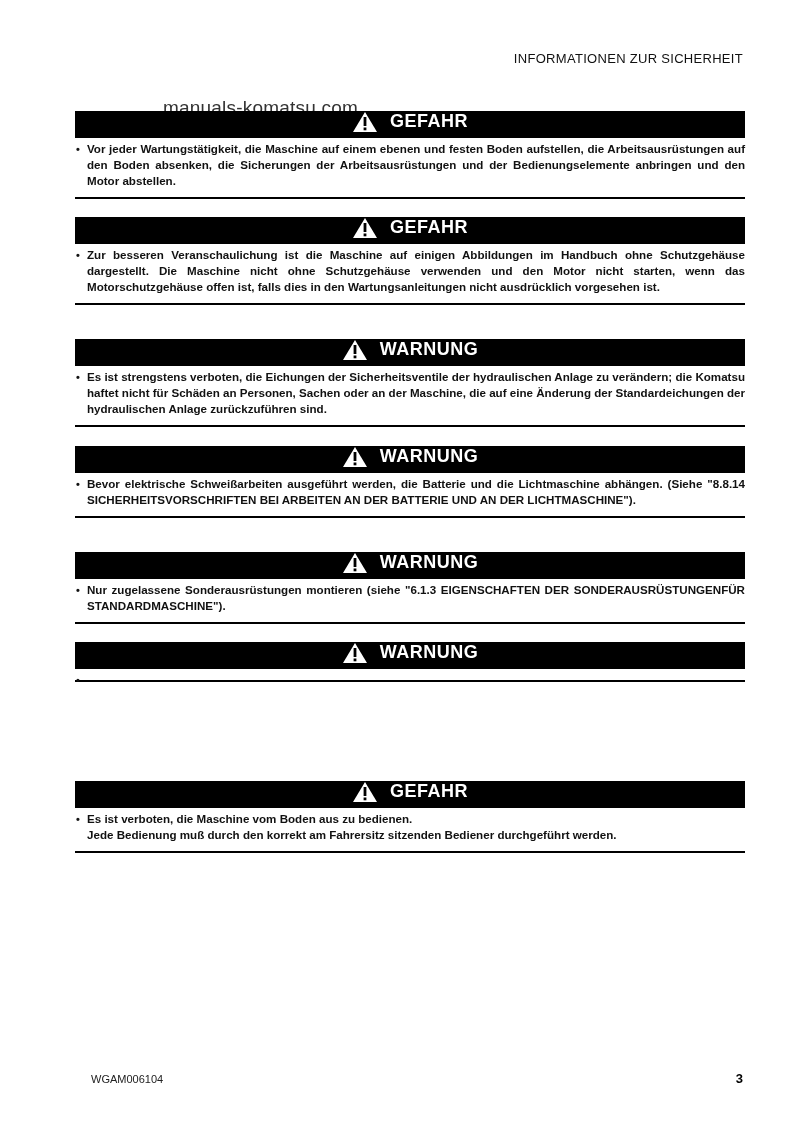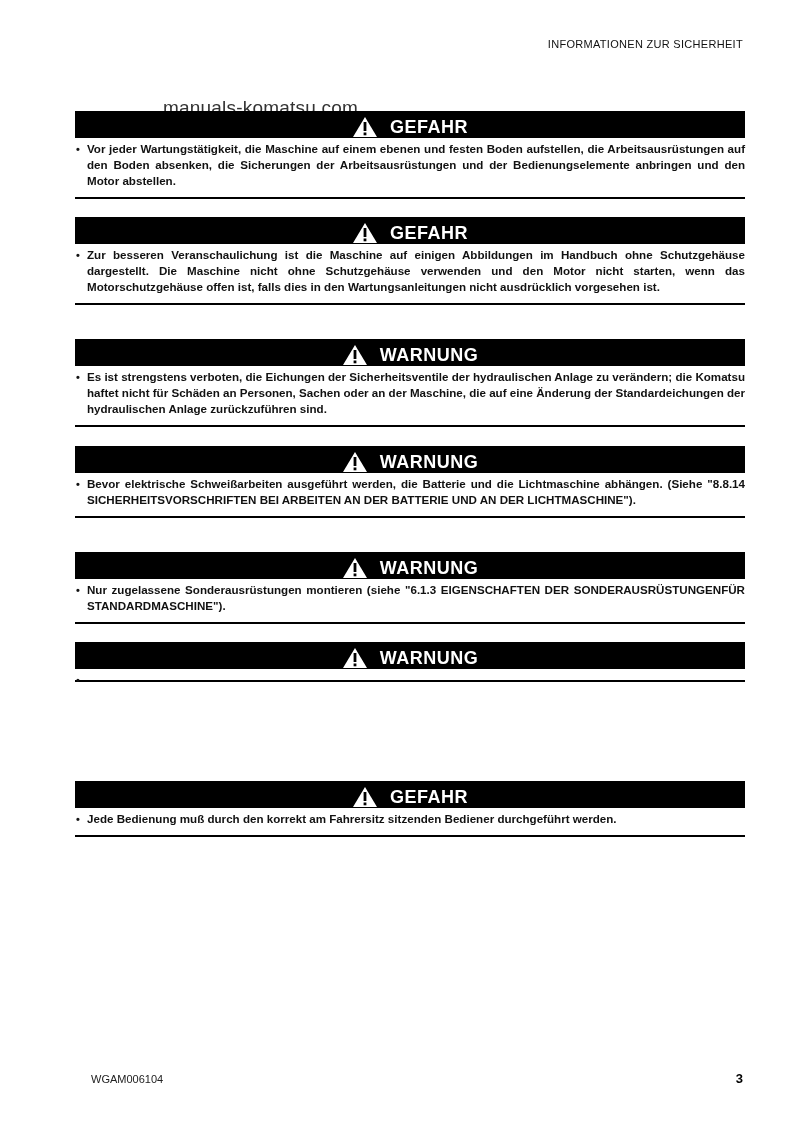--- a/index.html
+++ b/index.html
@@ -1,35 +1,35 @@
 <!DOCTYPE html>
 <html><head>
 <meta charset="utf-8">
 <style>
   html, body { margin: 0; padding: 0; background: #ffffff; }
   body {
     width: 793px; height: 1123px; position: relative; overflow: hidden;
     font-family: "Liberation Sans", "DejaVu Sans", sans-serif; color: #000;
   }
   .header-title {
-    position: absolute; top: 38px; right: 50px;
-    font-size: 11px; letter-spacing: 0.3px; color: #111;
+    position: absolute; top: 51px; right: 50px;
+    font-size: 13px; letter-spacing: 0.3px; color: #111;
   }
   .watermark {
     position: absolute; top: 97px; left: 163px;
     font-size: 19px; color: #333; letter-spacing: 0.2px;
     z-index: 1;
     text-align: center;
   }
   .notice {
     position: absolute; left: 75px; width: 670px;
   }
   .notice-bar {
     background: #000; color: #fff; height: 27px;
-    display: flex; align-items: flex-end; justify-content: center;
+    display: flex; align-items: flex-start; justify-content: center;
     position: relative; z-index: 2;
   }
   .tri {
     width: 26px; height: 22px; margin-right: 12px; display: inline-block;
   }
   .notice-label {
     font-size: 18px; font-weight: bold; letter-spacing: 0.5px;
   }
   .notice-body {
     padding: 3px 0 6px 0; font-size: 11.6px; line-height: 16px; font-weight: bold;
@@ -168,20 +168,21 @@
     <svg class="tri" viewBox="0 0 26 22">
         <polygon points="13,1 25,21 1,21" fill="#fff"></polygon>
         <rect x="11.6" y="6" width="2.8" height="9" fill="#000"></rect>
         <rect x="11.6" y="16.5" width="2.8" height="2.8" fill="#000"></rect>
       </svg>
     <span class="notice-label">GEFAHR</span>
   </div>
   <div class="notice-body">
     <div class="notice-item">
         <span class="bullet">•</span>
+      <span class="para">Es ist verboten, die Maschine vom Boden aus zu bedienen.</span>
       <span class="para">Jede Bedienung muß durch den korrekt am Fahrersitz sitzenden Bediener durchgeführt werden.</span>
     </div>
   </div>
   <div class="notice-rule"></div>
 </div>
 
 <div class="footer-code">WGAM006104</div>
 <div class="footer-page">3</div>
 
 </body></html>

